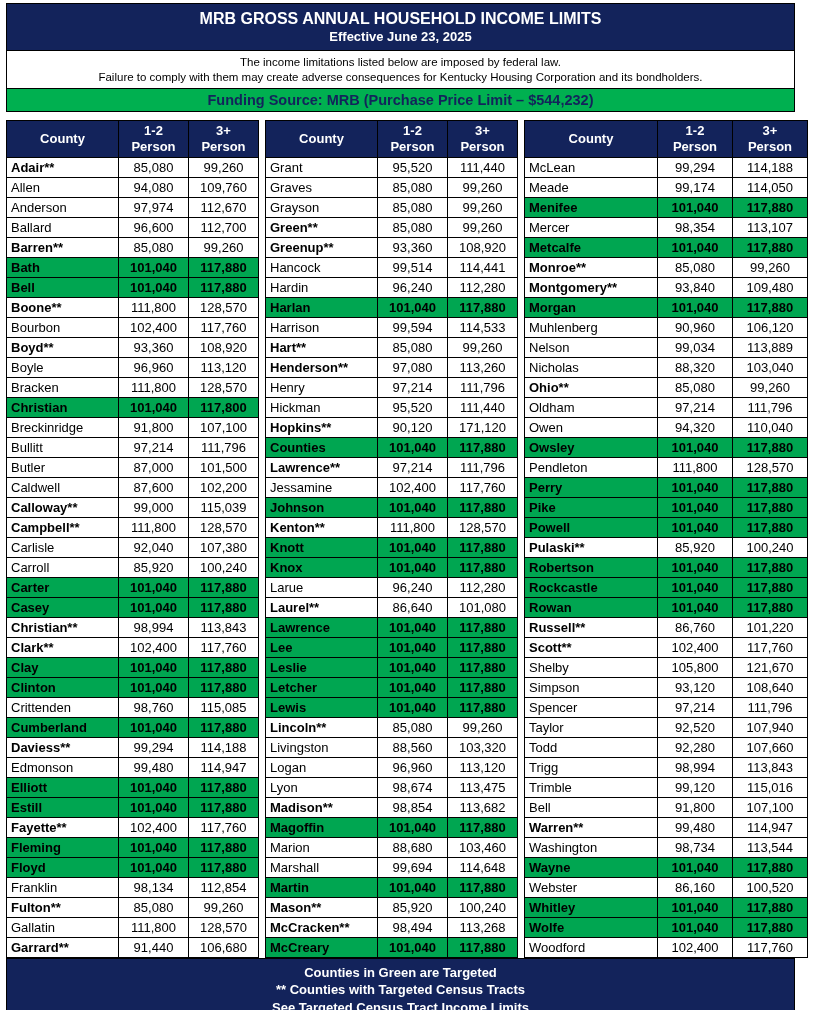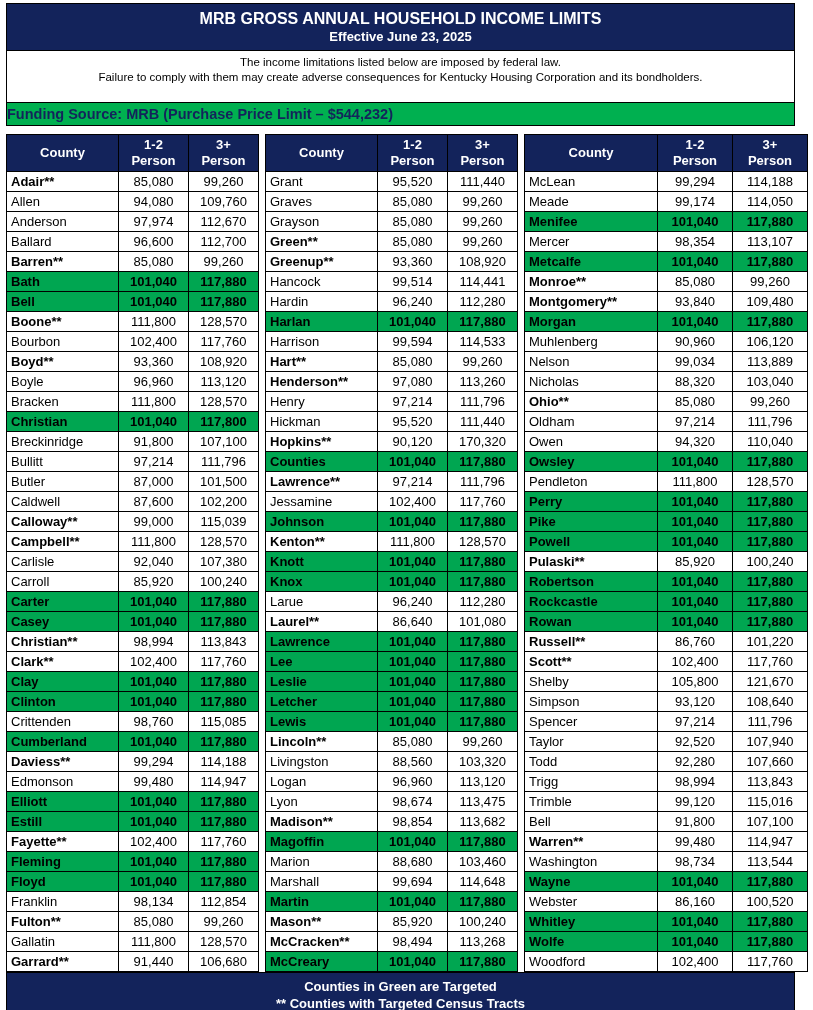--- a/index.html
+++ b/index.html
@@ -11,24 +11,24 @@
   }
   .title-bar{
     background:#13235B;color:#fff;text-align:center;
     border:1px solid #000;padding:5px 0 4px;
   }
   .title{font-size:16px;font-weight:bold;line-height:1.25;}
   .subtitle{font-size:13px;font-weight:bold;line-height:1.3;}
   .notice{
     border-left:1px solid #000;border-right:1px solid #000;
     text-align:center;font-size:11.5px;color:#000;
-    padding:4px 0 17px;line-height:1.3;
+    padding:4px 0 3px;line-height:1.3;
   }
   .funding-bar{
-    background:#00B050;border:1px solid #000;
+    background:#00B050;border:1px solid #000;text-align:center;
     font-weight:bold;font-size:14.5px;color:#13235B;padding:3px 0;
   }
   .tables{display:flex;gap:6px;margin-top:8px;}
   table.income-table{border-collapse:collapse;table-layout:fixed;}
   table.t1,table.t2{width:252px;}
   table.t3{width:283px;}
   .t1 col.c-county,.t2 col.c-county{width:112px;}
   .t1 col.c-num,.t2 col.c-num{width:70px;}
   .t3 col.c-county{width:133px;}
   .t3 col.c-num{width:75px;}
@@ -377,21 +377,21 @@
             <td class="num">111,796</td>
           </tr>
           <tr>
             <td class="county">Hickman</td>
             <td class="num">95,520</td>
             <td class="num">111,440</td>
           </tr>
           <tr>
             <td class="county bold">Hopkins**</td>
             <td class="num">90,120</td>
-            <td class="num">170,320</td>
+            <td class="num">171,120</td>
           </tr>
           <tr class="green">
             <td class="county bold">Counties</td>
             <td class="num">101,040</td>
             <td class="num">117,880</td>
           </tr>
           <tr>
             <td class="county bold">Lawrence**</td>
             <td class="num">97,214</td>
             <td class="num">111,796</td>

